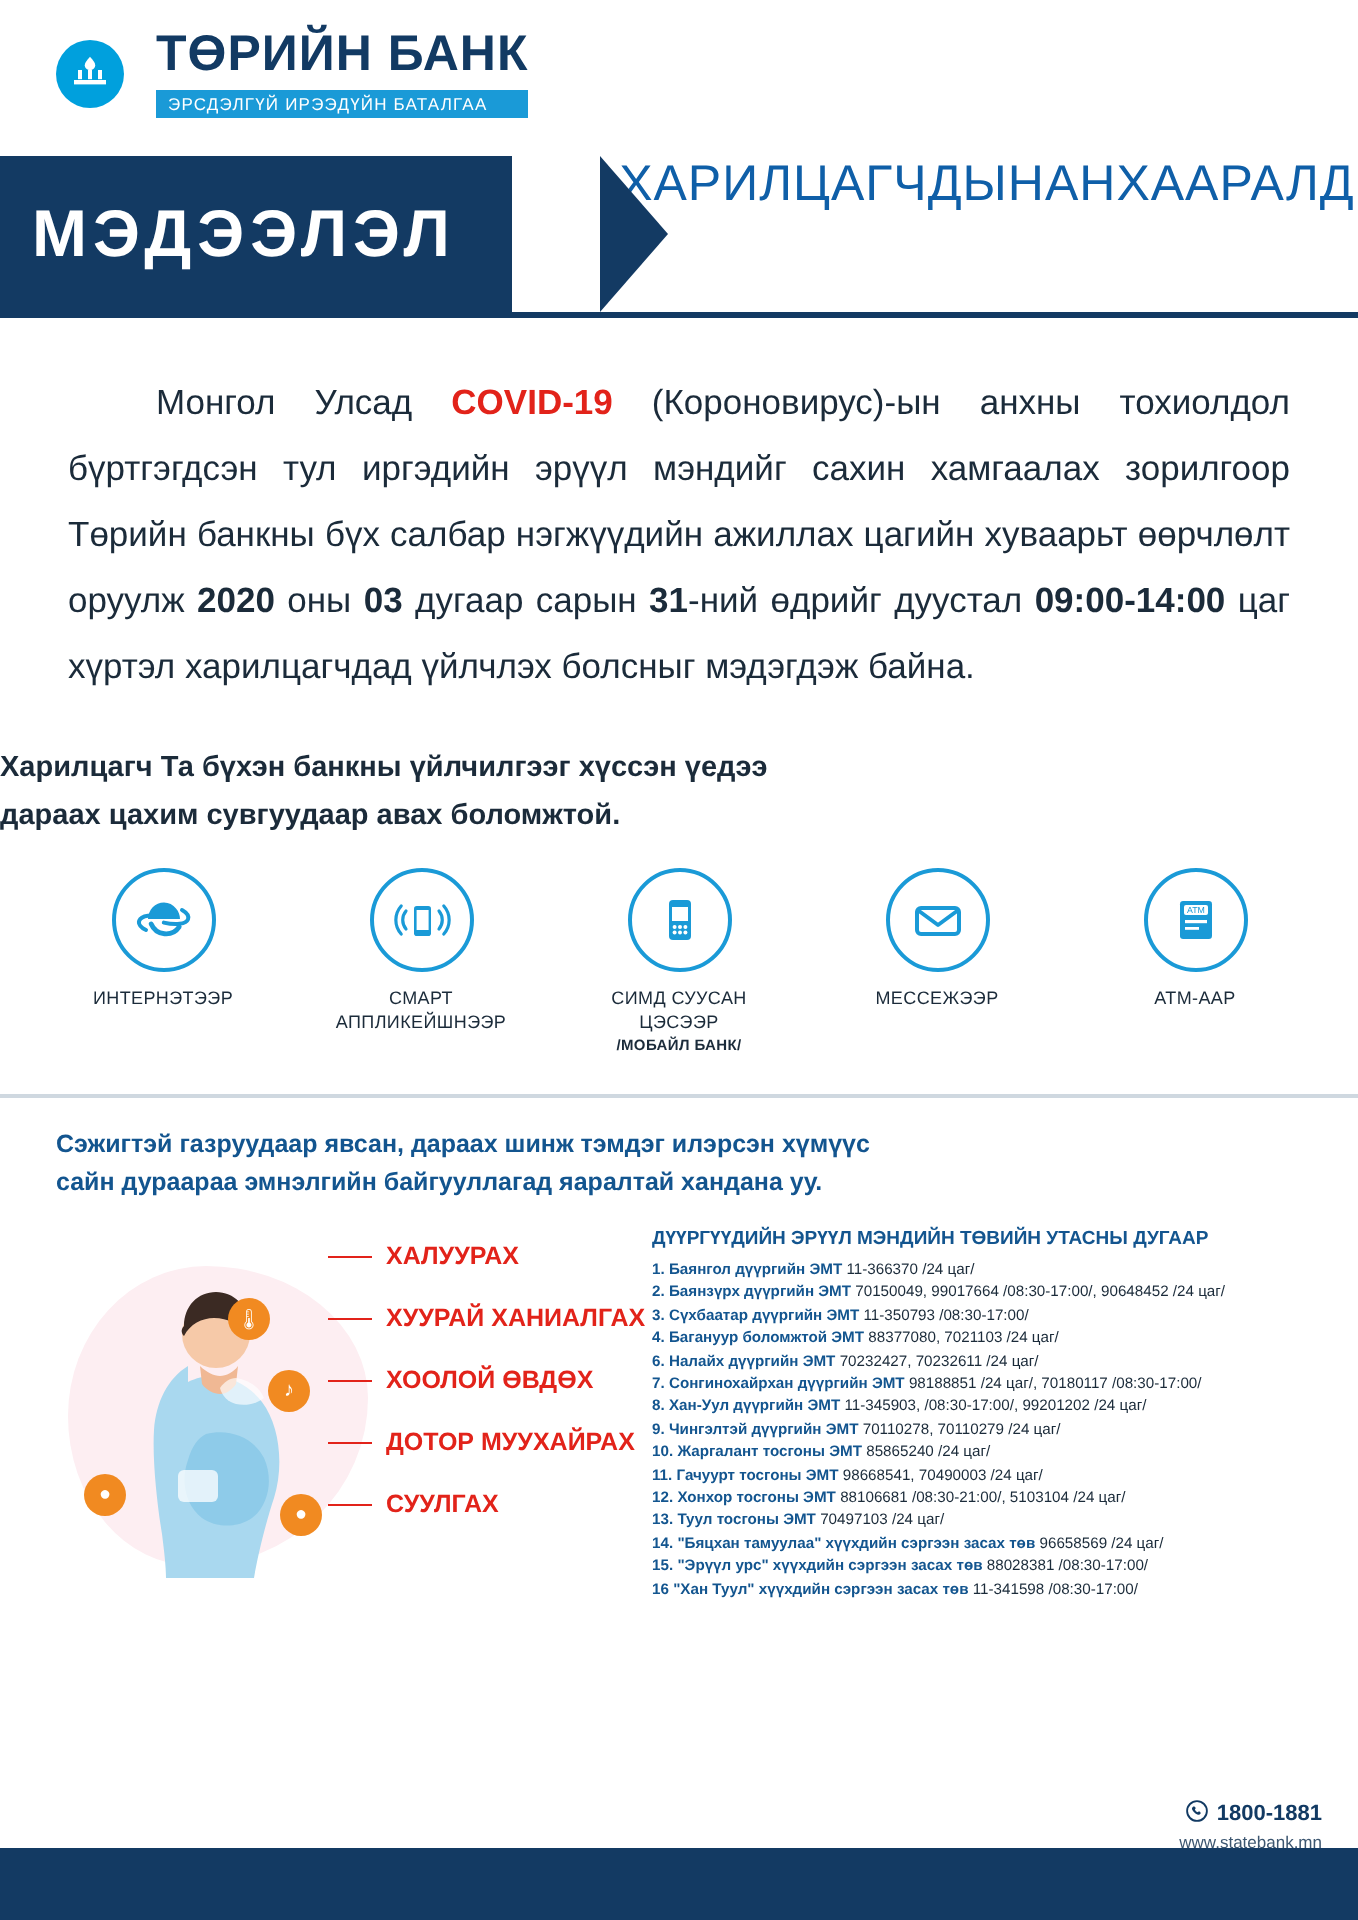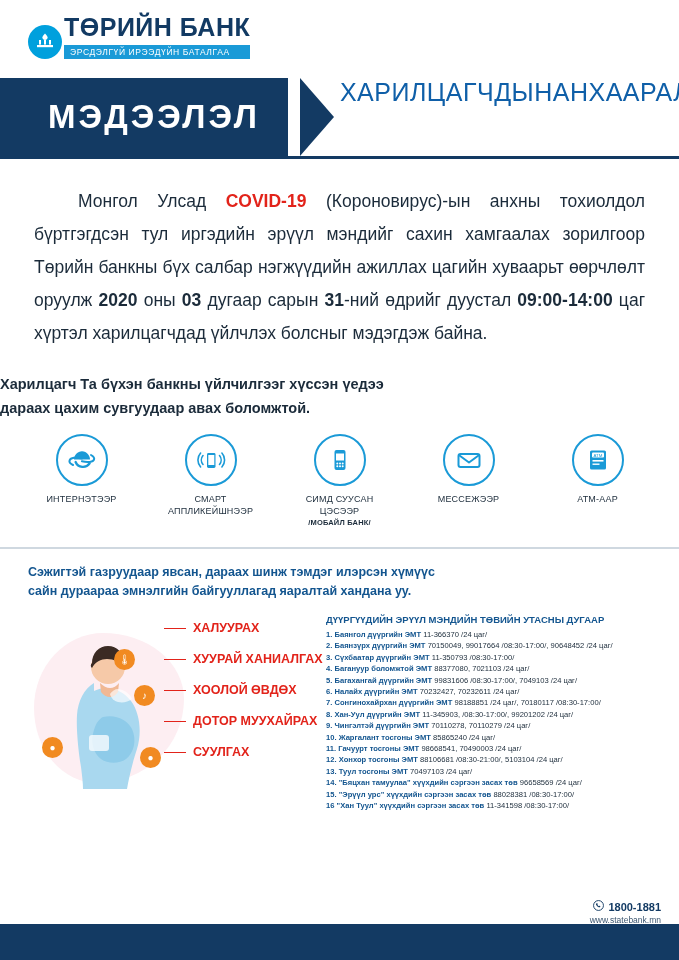--- a/index.html
+++ b/index.html
@@ -13,21 +13,21 @@
     position:relative;
   }
 
   
   .top-bar {
     height:78px;
     padding:12px 0 0 28px;
     display:flex;
     align-items:flex-start;
   }
-  .logo-wrap { display:flex; align-items:flex-end; gap:2px; }
+  .logo-wrap { display:flex; align-items:center; gap:16px; }
   .logo-mark {
     width:34px;height:34px;border-radius:50%;
     background:#00a0dd;
     display:flex;align-items:center;justify-content:center;
     margin-top:2px;
     flex:none;
   }
   .logo-mark svg { display:block; }
   .logo-text { display:flex; flex-direction:column; }
   .logo-title {
@@ -41,21 +41,21 @@
     font-size:8.5px;
     letter-spacing:.6px;
     padding:2px 6px 2px 6px;
     display:inline-block;
     white-space:nowrap;
   }
   .banner-tag {
     position:relative;
     height:78px;
     display:flex; align-items:center;
-    padding-left:48px;
+    padding-left:16px;
     padding-right:28px;
   }
   .banner-tag .label {
     color:#ffffff;
     font-size:33px;
     font-weight:bold;
     letter-spacing:3px;
   }
   .banner-arrow {
     position:absolute;
@@ -378,21 +378,20 @@
       </div>
     </div>
 
     <div class="hotlines">
       <div class="hotlines-title">ДҮҮРГҮҮДИЙН ЭРҮҮЛ МЭНДИЙН ТӨВИЙН УТАСНЫ ДУГААР</div>
       <ol>
         <li><span class="nm">1.</span> <span class="nm">Баянгол дүүргийн ЭМТ</span> <span class="num">11-366370 /24 цаг/</span></li>
         <li><span class="nm">2.</span> <span class="nm">Баянзүрх дүүргийн ЭМТ</span> <span class="num">70150049, 99017664 /08:30-17:00/, 90648452 /24 цаг/</span></li>
         <li><span class="nm">3.</span> <span class="nm">Сүхбаатар дүүргийн ЭМТ</span> <span class="num">11-350793 /08:30-17:00/</span></li>
         <li><span class="nm">4.</span> <span class="nm">Багануур боломжтой ЭМТ</span> <span class="num">88377080, 7021103 /24 цаг/</span></li>
-        <li><span class="nm">5.</span> <span class="nm">Багахангай дүүргийн ЭМТ</span> <span class="num">99831606 /08:30-17:00/, 7049103 /24 цаг/</span></li>
         <li><span class="nm">6.</span> <span class="nm">Налайх дүүргийн ЭМТ</span> <span class="num">70232427, 70232611 /24 цаг/</span></li>
         <li><span class="nm">7.</span> <span class="nm">Сонгинохайрхан дүүргийн ЭМТ</span> <span class="num">98188851 /24 цаг/, 70180117 /08:30-17:00/</span></li>
         <li><span class="nm">8.</span> <span class="nm">Хан-Уул дүүргийн ЭМТ</span> <span class="num">11-345903, /08:30-17:00/, 99201202 /24 цаг/</span></li>
         <li><span class="nm">9.</span> <span class="nm">Чингэлтэй дүүргийн ЭМТ</span> <span class="num">70110278,  70110279 /24 цаг/</span></li>
         <li><span class="nm">10.</span> <span class="nm">Жаргалант тосгоны ЭМТ</span> <span class="num">85865240 /24 цаг/</span></li>
         <li><span class="nm">11.</span> <span class="nm">Гачуурт тосгоны ЭМТ</span> <span class="num">98668541, 70490003 /24 цаг/</span></li>
         <li><span class="nm">12.</span> <span class="nm">Хонхор тосгоны ЭМТ</span> <span class="num">88106681 /08:30-21:00/, 5103104 /24 цаг/</span></li>
         <li><span class="nm">13.</span> <span class="nm">Туул тосгоны ЭМТ</span> <span class="num">70497103 /24 цаг/</span></li>
         <li><span class="nm">14.</span> <span class="nm">"Бяцхан тамуулаа" хүүхдийн сэргээн засах төв</span> <span class="num">96658569 /24 цаг/</span></li>
         <li><span class="nm">15.</span> <span class="nm">"Эрүүл урс" хүүхдийн сэргээн засах төв</span> <span class="num">88028381 /08:30-17:00/</span></li>

